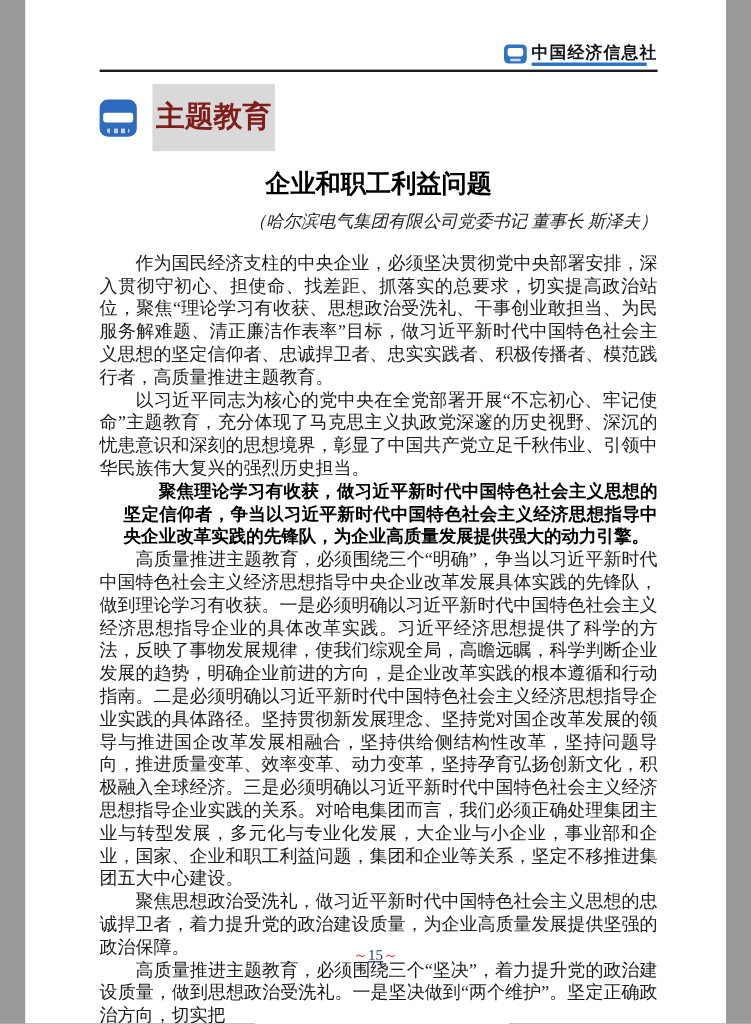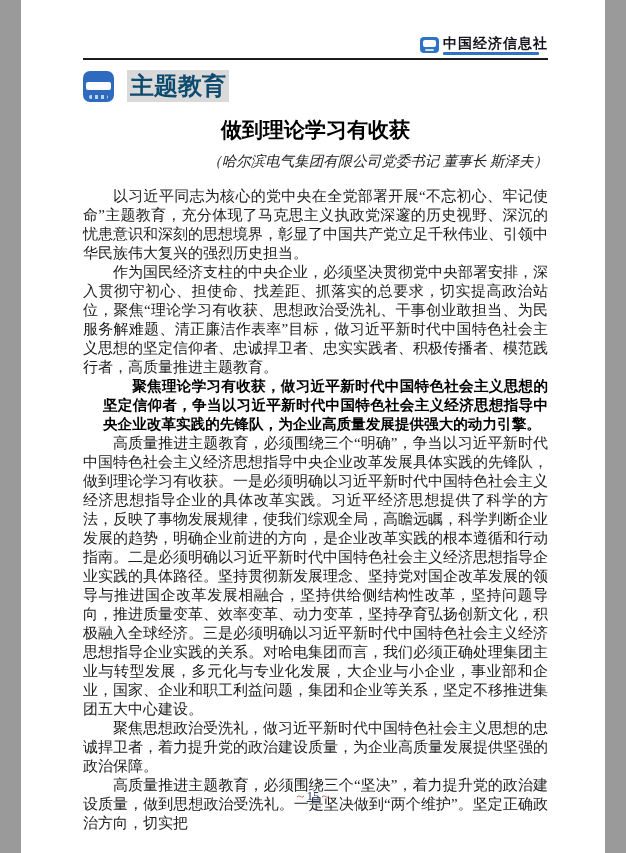--- a/index.html
+++ b/index.html
@@ -41,22 +41,22 @@
     content:""; position:absolute; left:3px; top:11px; right:3px; height:8px;
     background:#ffffff; border-radius:2px;
   }
   .badge-icon::after {
     content:""; position:absolute; left:6px; bottom:3px; right:6px; height:4px;
     background:repeating-linear-gradient(90deg,#bcd3ee 0 3px,#2e6bbf 3px 6px);
     border-radius:2px;
   }
   .badge-label {
     font-family:"Liberation Sans","DejaVu Sans",sans-serif;
-    font-weight:700; font-size:24px; line-height:32px; color:#0c4a6e;
-    background:#d9d9d9; padding:0 3px;
+    font-weight:700; font-size:24px; line-height:32px; color:#7f1d1d;
+    background:#d9d9d9; padding:12px 3px;
   }
   
   .title {
     margin-top:15px; text-align:center; color:#000000;
     font-family:"Liberation Sans","DejaVu Sans",sans-serif;
     font-weight:700; font-size:21px; line-height:26px;
   }
   .subtitle {
     margin-top:11px; text-align:center;
     font-family:"Liberation Sans","DejaVu Sans",sans-serif;
@@ -95,26 +95,26 @@
       </span>
     </div>
   </div>
   <div class="header-rule"></div>
 
   <div class="section-badge">
     <span class="badge-icon"></span>
     <span class="badge-label">主题教育</span>
   </div>
 
-  <h1 class="title">做到理论学习有收获</h1>
+  <h1 class="title">企业和职工利益问题</h1>
   <div class="byline">（哈尔滨电气集团有限公司党委书记 董事长 斯泽夫）</div>
 
   <div class="body">
+    <p>作为国民经济支柱的中央企业，必须坚决贯彻党中央部署安排，深入贯彻守初心、担使命、找差距、抓落实的总要求，切实提高政治站位，聚焦“理论学习有收获、思想政治受洗礼、干事创业敢担当、为民服务解难题、清正廉洁作表率”目标，做习近平新时代中国特色社会主义思想的坚定信仰者、忠诚捍卫者、忠实实践者、积极传播者、模范践行者，高质量推进主题教育。</p>
     <p>以习近平同志为核心的党中央在全党部署开展“不忘初心、牢记使命”主题教育，充分体现了马克思主义执政党深邃的历史视野、深沉的忧患意识和深刻的思想境界，彰显了中国共产党立足千秋伟业、引领中华民族伟大复兴的强烈历史担当。</p>
-    <p>作为国民经济支柱的中央企业，必须坚决贯彻党中央部署安排，深入贯彻守初心、担使命、找差距、抓落实的总要求，切实提高政治站位，聚焦“理论学习有收获、思想政治受洗礼、干事创业敢担当、为民服务解难题、清正廉洁作表率”目标，做习近平新时代中国特色社会主义思想的坚定信仰者、忠诚捍卫者、忠实实践者、积极传播者、模范践行者，高质量推进主题教育。</p>
     <p class="bold">聚焦理论学习有收获，做习近平新时代中国特色社会主义思想的坚定信仰者，争当以习近平新时代中国特色社会主义经济思想指导中央企业改革实践的先锋队，为企业高质量发展提供强大的动力引擎。</p>
     <p>高质量推进主题教育，必须围绕三个“明确”，争当以习近平新时代中国特色社会主义经济思想指导中央企业改革发展具体实践的先锋队，做到理论学习有收获。一是必须明确以习近平新时代中国特色社会主义经济思想指导企业的具体改革实践。习近平经济思想提供了科学的方法，反映了事物发展规律，使我们综观全局，高瞻远瞩，科学判断企业发展的趋势，明确企业前进的方向，是企业改革实践的根本遵循和行动指南。二是必须明确以习近平新时代中国特色社会主义经济思想指导企业实践的具体路径。坚持贯彻新发展理念、坚持党对国企改革发展的领导与推进国企改革发展相融合，坚持供给侧结构性改革，坚持问题导向，推进质量变革、效率变革、动力变革，坚持孕育弘扬创新文化，积极融入全球经济。三是必须明确以习近平新时代中国特色社会主义经济思想指导企业实践的关系。对哈电集团而言，我们必须正确处理集团主业与转型发展，多元化与专业化发展，大企业与小企业，事业部和企业，国家、企业和职工利益问题，集团和企业等关系，坚定不移推进集团五大中心建设。</p>
     <p>聚焦思想政治受洗礼，做习近平新时代中国特色社会主义思想的忠诚捍卫者，着力提升党的政治建设质量，为企业高质量发展提供坚强的政治保障。</p>
     <p>高质量推进主题教育，必须围绕三个“坚决”，着力提升党的政治建设质量，做到思想政治受洗礼。一是坚决做到“两个维护”。坚定正确政治方向，切实把</p>
   </div>
 
   <div class="footer">
     <span class="decor" id="decorL" style="color: rgb(192, 80, 77);">～</span><span class="num" id="pageNum" style="color: rgb(31, 56, 100); text-decoration: underline;">15</span><span class="decor" id="decorR" style="color: rgb(192, 80, 77);">～</span>
   </div>
 

